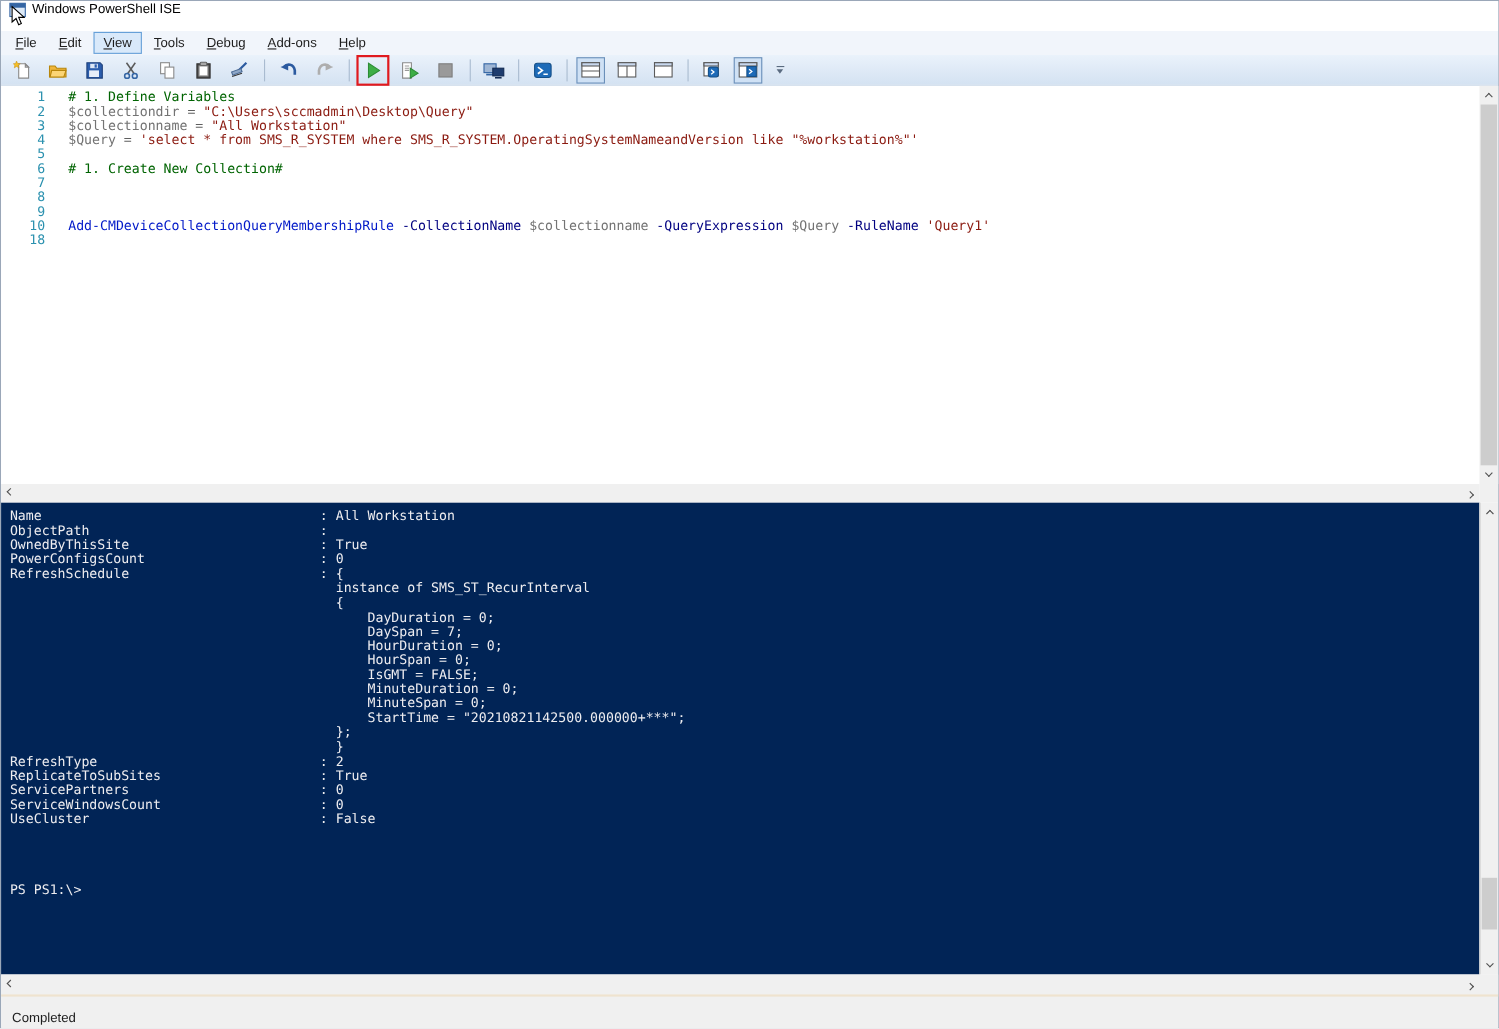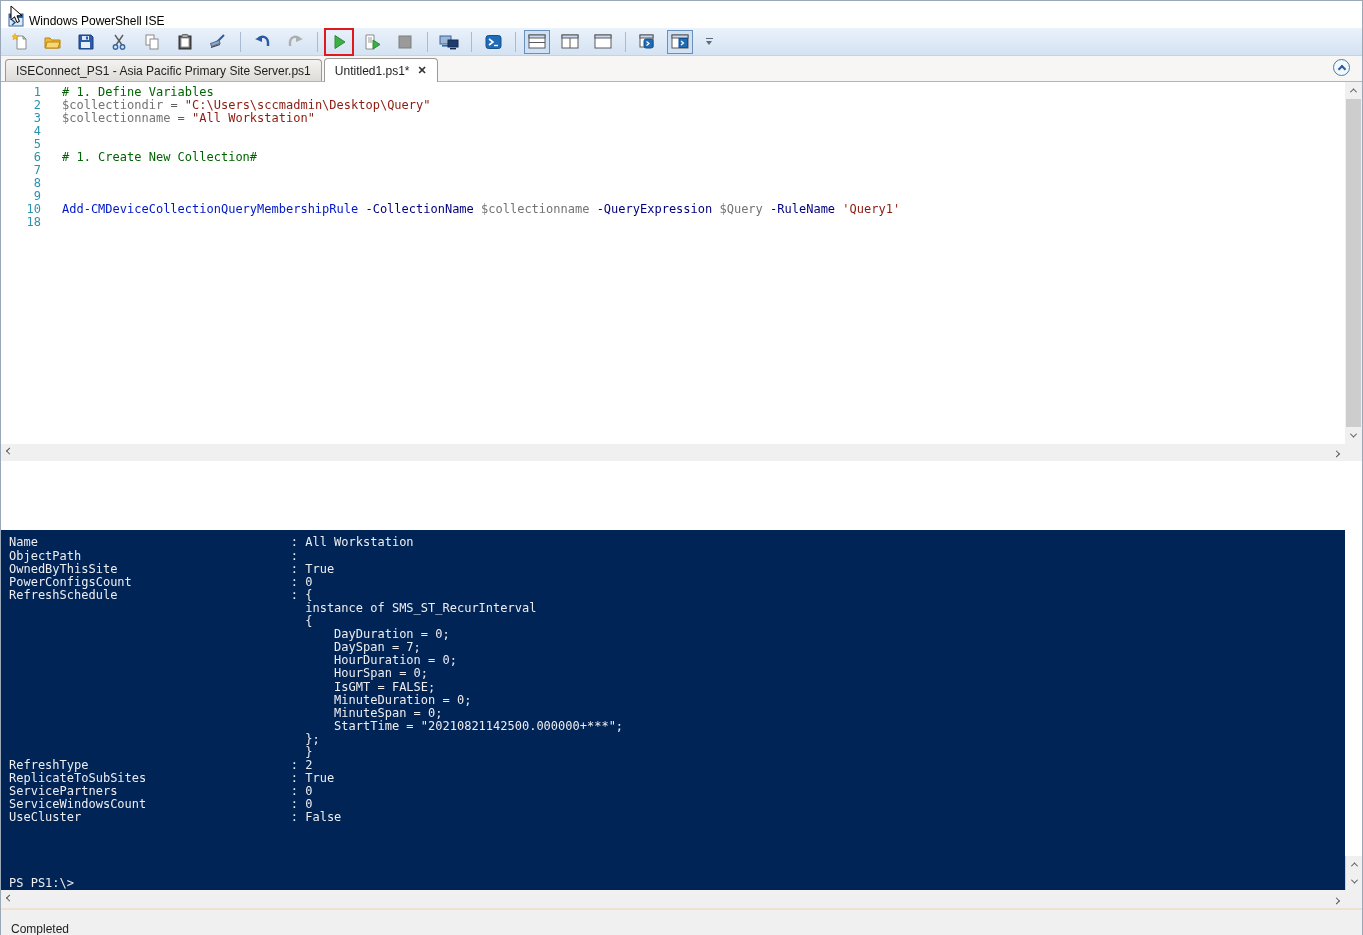--- a/index.html
+++ b/index.html
@@ -2,21 +2,21 @@
 <html><head>
 <meta charset="utf-8">
 <style>
   * { box-sizing: border-box; margin: 0; padding: 0; }
   html,body { width:1363px; height:935px; overflow:hidden;
     font-family:"Liberation Sans", sans-serif; background:#fff; }
   #window { width:1363px; height:935px; display:flex; flex-direction:column;
     border:1px solid #9aa7b8; position:relative; }
 
   
-  .titlebar { height:27px; background:#ffffff; display:flex; align-items:flex-end;
+  .titlebar { height:27px; background:#ffffff; display:flex; align-items:flex-start;
     padding-left:7px; flex:0 0 auto; position:relative; }
   .titlebar .appicon { width:16px; height:16px; position:relative; flex:0 0 auto; }
   .titlebar .title { font-size:12px; color:#000; margin-left:5px; }
   #cursor { position:absolute; left:9px; top:4px; z-index:50; pointer-events:none; }
 
   
   .menubar { height:22px; background:#f1f5fb; display:flex; align-items:center;
     padding-left:4px; flex:0 0 auto; font-size:12px; }
   .menu-item { padding:2px 8px; margin-right:2px; border:1px solid transparent; color:#1e1e1e; }
   .menu-item.selected { background:#d9e9fa; border:1px solid #66a0d8; }
@@ -77,21 +77,21 @@
   .hscroll { height:17px; background:#f0f0f0; display:flex; align-items:center; flex:0 0 auto; }
   .hscroll .sbtn { width:17px; height:17px; display:flex; align-items:center; justify-content:center; flex:0 0 auto; }
   .hscroll .track { flex:1 1 auto; height:100%; }
   .chev { width:5px; height:5px; border-left:1px solid #505050; border-top:1px solid #505050; }
   .chev.up { transform:rotate(45deg) translate(1px,1px); }
   .chev.down { transform:rotate(-135deg) translate(1px,1px); }
   .chev.left { transform:rotate(-45deg) translate(1px,-1px); }
   .chev.right { transform:rotate(135deg) translate(1px,-1px); }
 
   
-  .console-row { height:429px; display:flex; flex:0 0 auto;align-items:flex-end; }
+  .console-row { height:429px; display:flex; flex:0 0 auto; }
   .console { flex:1 1 auto; background:#012456; color:#eeedf0; overflow:hidden;
     padding:6px 0 0 8px; }
   .console pre { font-family:"DejaVu Sans Mono", monospace; font-size:12px;
     line-height:13.1px; white-space:pre; }
   .console-row .vscroll { border-left:1px solid #d0d0d0; }
   .console-hscroll-row { height:18px; display:flex; flex:0 0 auto; background:#f0f0f0; }
   .console-hscroll-row .hscroll { flex:1 1 auto; height:100%; }
   .corner { width:17px; height:100%; background:#f0f0f0; flex:0 0 auto; }
 
   
@@ -118,20 +118,29 @@
       </svg>
     </span>
     <span class="title">Windows PowerShell ISE</span>
     <span id="cursor">
       <svg width="13" height="19" viewBox="0 0 13 19">
         <polygon points="1,1 1,15 4.6,11.8 7,17.5 9.4,16.4 7,10.8 12,10.8" fill="#ffffff" stroke="#000000" stroke-width="1"></polygon>
       </svg>
     </span>
   </div>
 
+  <div class="menubar">
+      <span class="menu-item"><u>F</u>ile</span>
+      <span class="menu-item"><u>E</u>dit</span>
+      <span class="menu-item selected"><u>V</u>iew</span>
+      <span class="menu-item"><u>T</u>ools</span>
+      <span class="menu-item"><u>D</u>ebug</span>
+      <span class="menu-item"><u>A</u>dd-ons</span>
+      <span class="menu-item"><u>H</u>elp</span>
+    </div>
 
   <div class="toolbar">
     <span class="tbtn">
       <svg width="17" height="17" viewBox="0 0 17 17">
         <path d="M5 3 h6 l3 3 v10 H5 z" fill="#fff" stroke="#8a8a8a"></path>
         <path d="M11 3 l3 3 h-3 z" fill="#d8d8d8" stroke="#8a8a8a"></path>
         <polygon points="3,0.5 4,2.7 6.4,2.9 4.6,4.4 5.2,6.7 3,5.4 1,6.7 1.5,4.4 0,2.9 2.2,2.7" fill="#f7c023" stroke="#c79018" stroke-width="0.5"></polygon>
       </svg>
     </span>
     <span class="tbtn">
@@ -263,41 +272,27 @@
         <rect x="8" y="4.5" width="8.5" height="9" fill="#1e6bb8" stroke="#155089"></rect>
         <path d="M10 7 L12.5 9 L10 11" stroke="#fff" stroke-width="1.2" fill="none"></path>
       </svg>
     </span>
     <span class="overflow-btn">
       <span class="bar"></span>
       <span class="tri"></span>
     </span>
   </div>
 
-  <div class="tabbar">
-    <div id="tabs-host" style="display:flex; align-items:flex-end;">
-        <div class="tab">
-          <span>ISEConnect_PS1 - Asia Pacific Primary Site Server.ps1</span>
-        </div>
-        <div class="tab active">
-          <span>Untitled1.ps1*</span>
-          <span class="close">✕</span>
-        </div>
-      </div>
-    <span class="collapse-btn">
-      <span class="chev-up"></span>
-    </span>
-  </div>
 
   <div class="editor-wrap">
     <div class="editor" id="editor-host">
         <div class="code-line"><span class="num">1</span><span class="code"><span class="seg-comment"># 1. Define Variables</span></span></div>
         <div class="code-line"><span class="num">2</span><span class="code"><span class="seg-var">$collectiondir</span><span class="seg-op"> = </span><span class="seg-str">"C:\Users\sccmadmin\Desktop\Query"</span></span></div>
         <div class="code-line"><span class="num">3</span><span class="code"><span class="seg-var">$collectionname</span><span class="seg-op"> = </span><span class="seg-str">"All Workstation"</span></span></div>
-        <div class="code-line"><span class="num">4</span></div>
+        <div class="code-line"><span class="num">4</span><span class="code"><span class="seg-var">$Query</span><span class="seg-op"> = </span><span class="seg-str">'select * from SMS_R_SYSTEM where SMS_R_SYSTEM.OperatingSystemNameandVersion like "%workstation%"'</span></span></div>
         <div class="code-line"><span class="num">5</span><span class="code">&nbsp;</span></div>
         <div class="code-line"><span class="num">6</span><span class="code"><span class="seg-comment"># 1. Create New Collection#</span></span></div>
         <div class="code-line"><span class="num">7</span></div>
         <div class="code-line"><span class="num">8</span><span class="code">&nbsp;</span></div>
         <div class="code-line"><span class="num">9</span></div>
         <div class="code-line"><span class="num">10</span><span class="code"><span class="seg-cmd">Add-CMDeviceCollectionQueryMembershipRule</span><span class="seg-param"> -CollectionName </span><span class="seg-var">$collectionname</span><span class="seg-param"> -QueryExpression </span><span class="seg-var">$Query</span><span class="seg-param"> -RuleName </span><span class="seg-str">'Query1'</span></span></div>
         <div class="code-line"><span class="num">18</span><span class="code">&nbsp;</span></div>
       </div>
     <div class="vscroll">
       <span class="sbtn">

